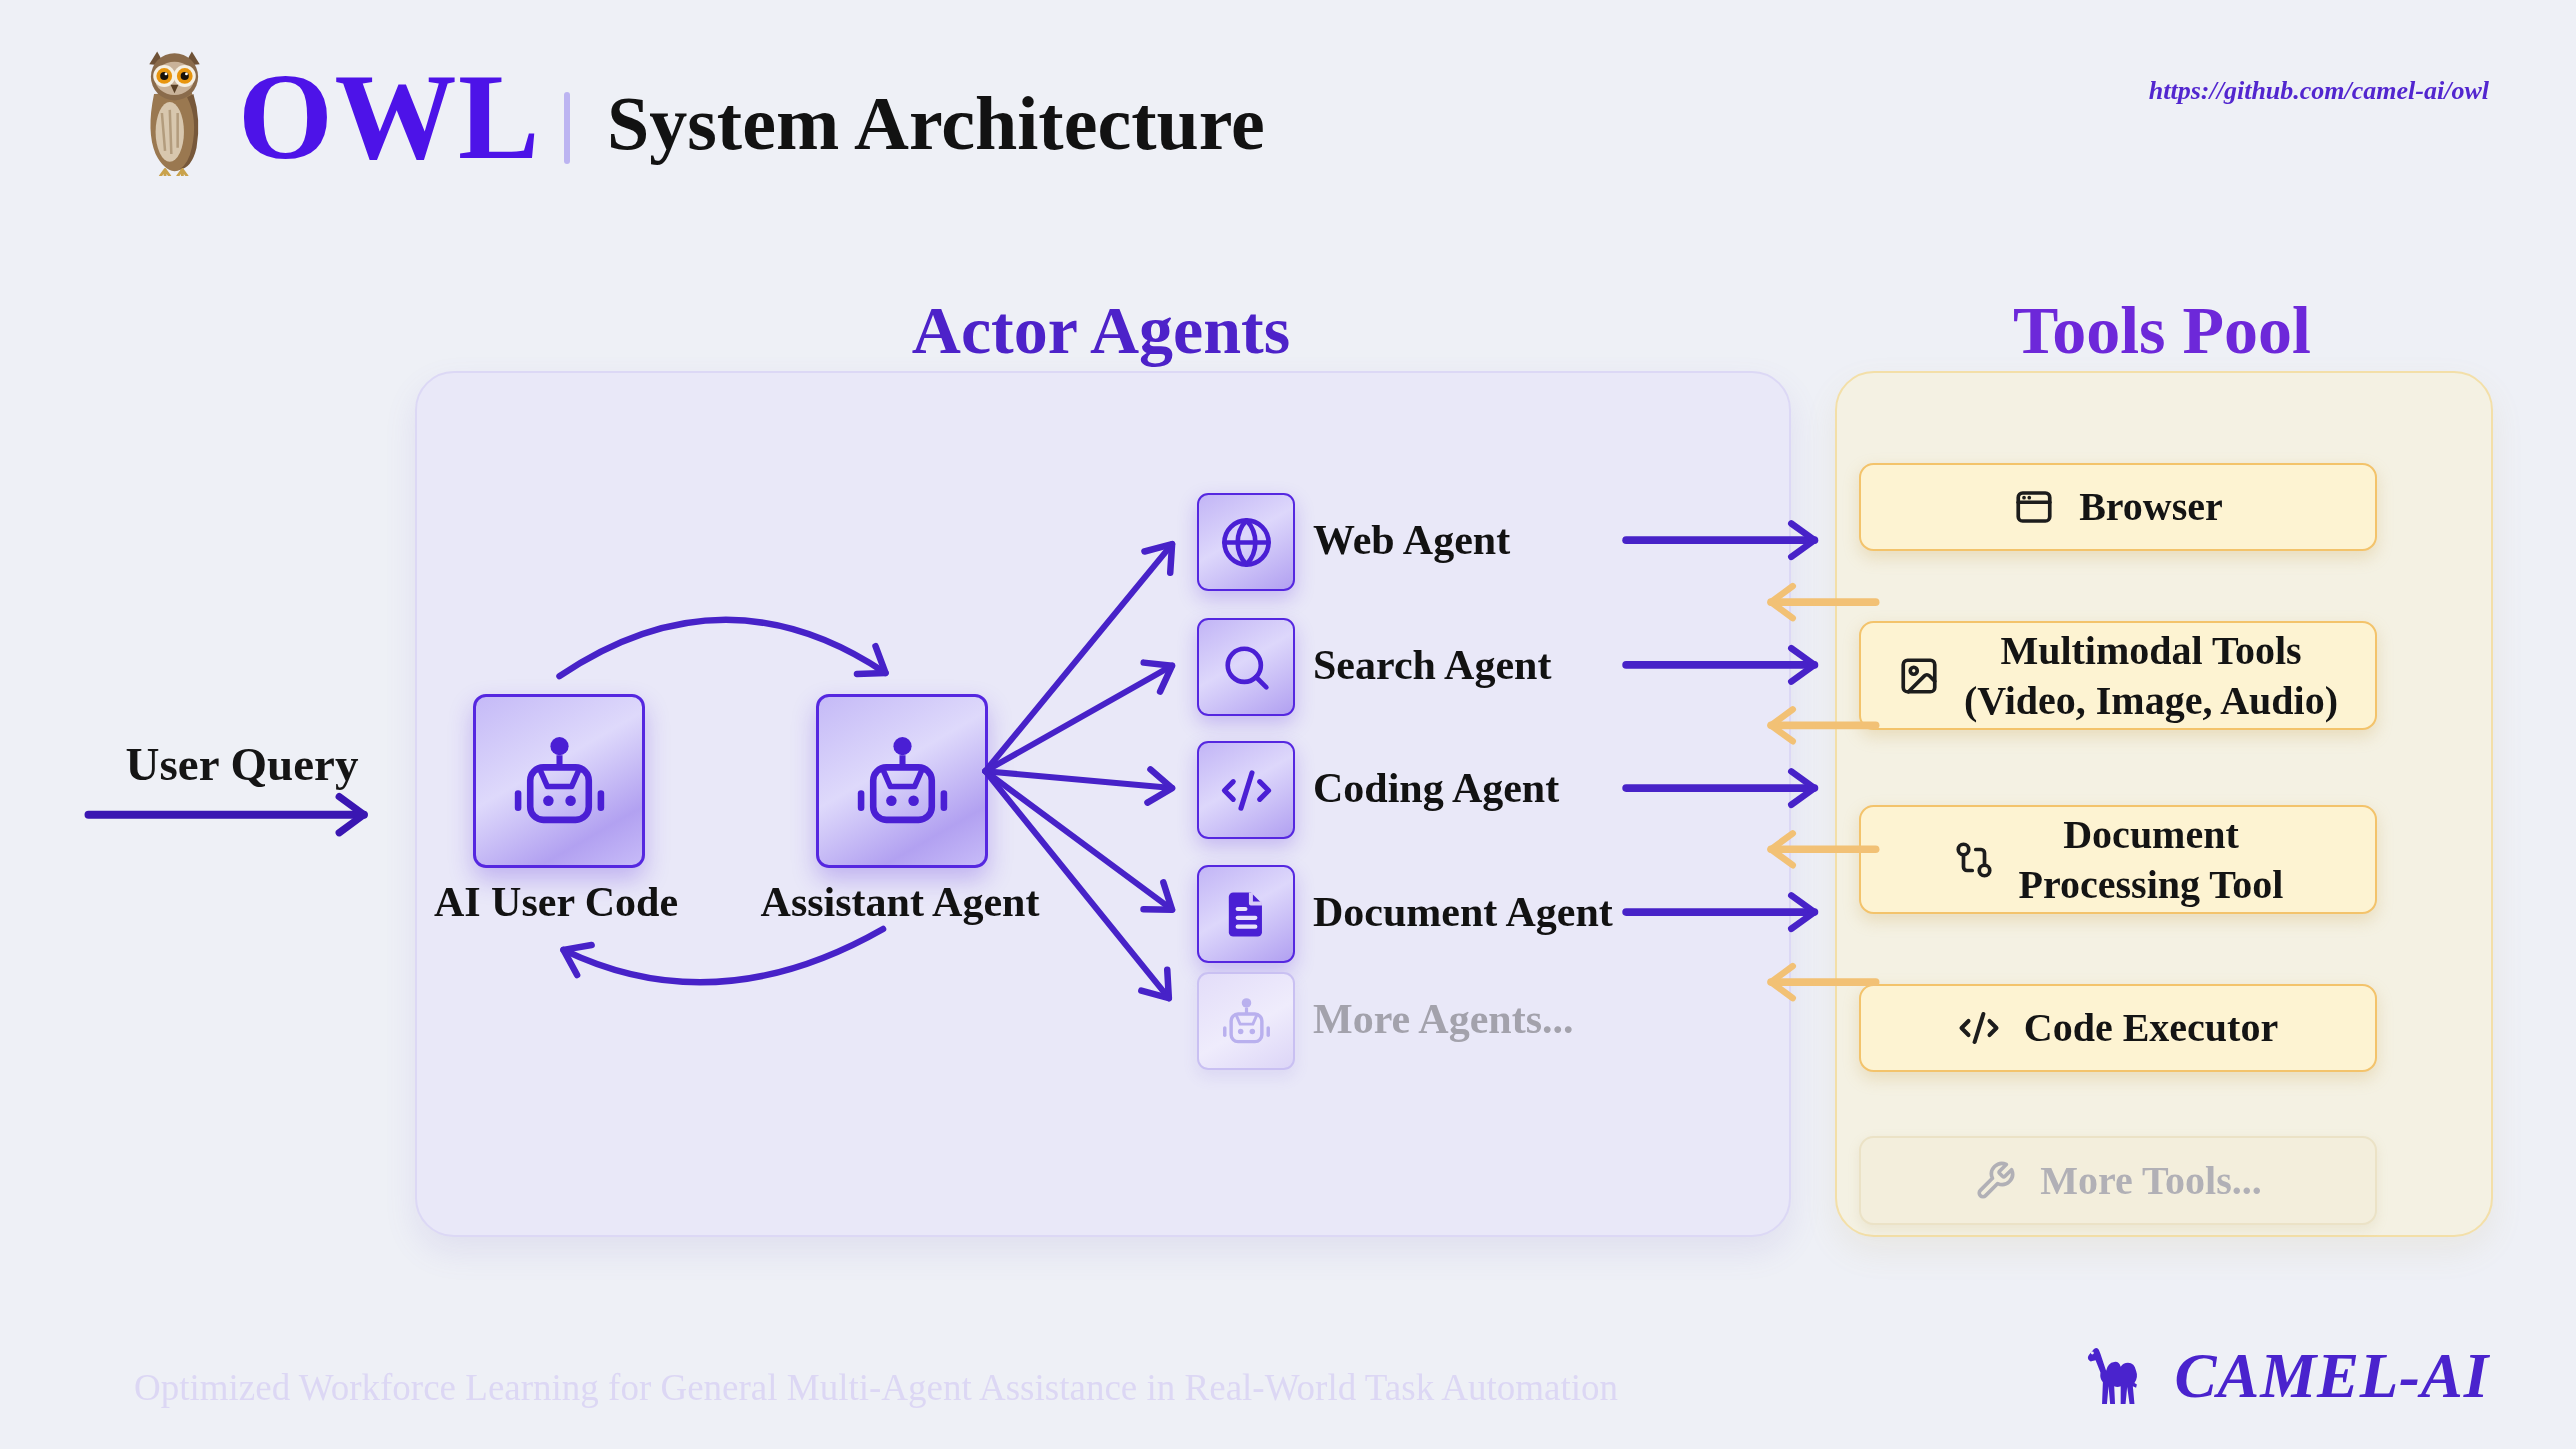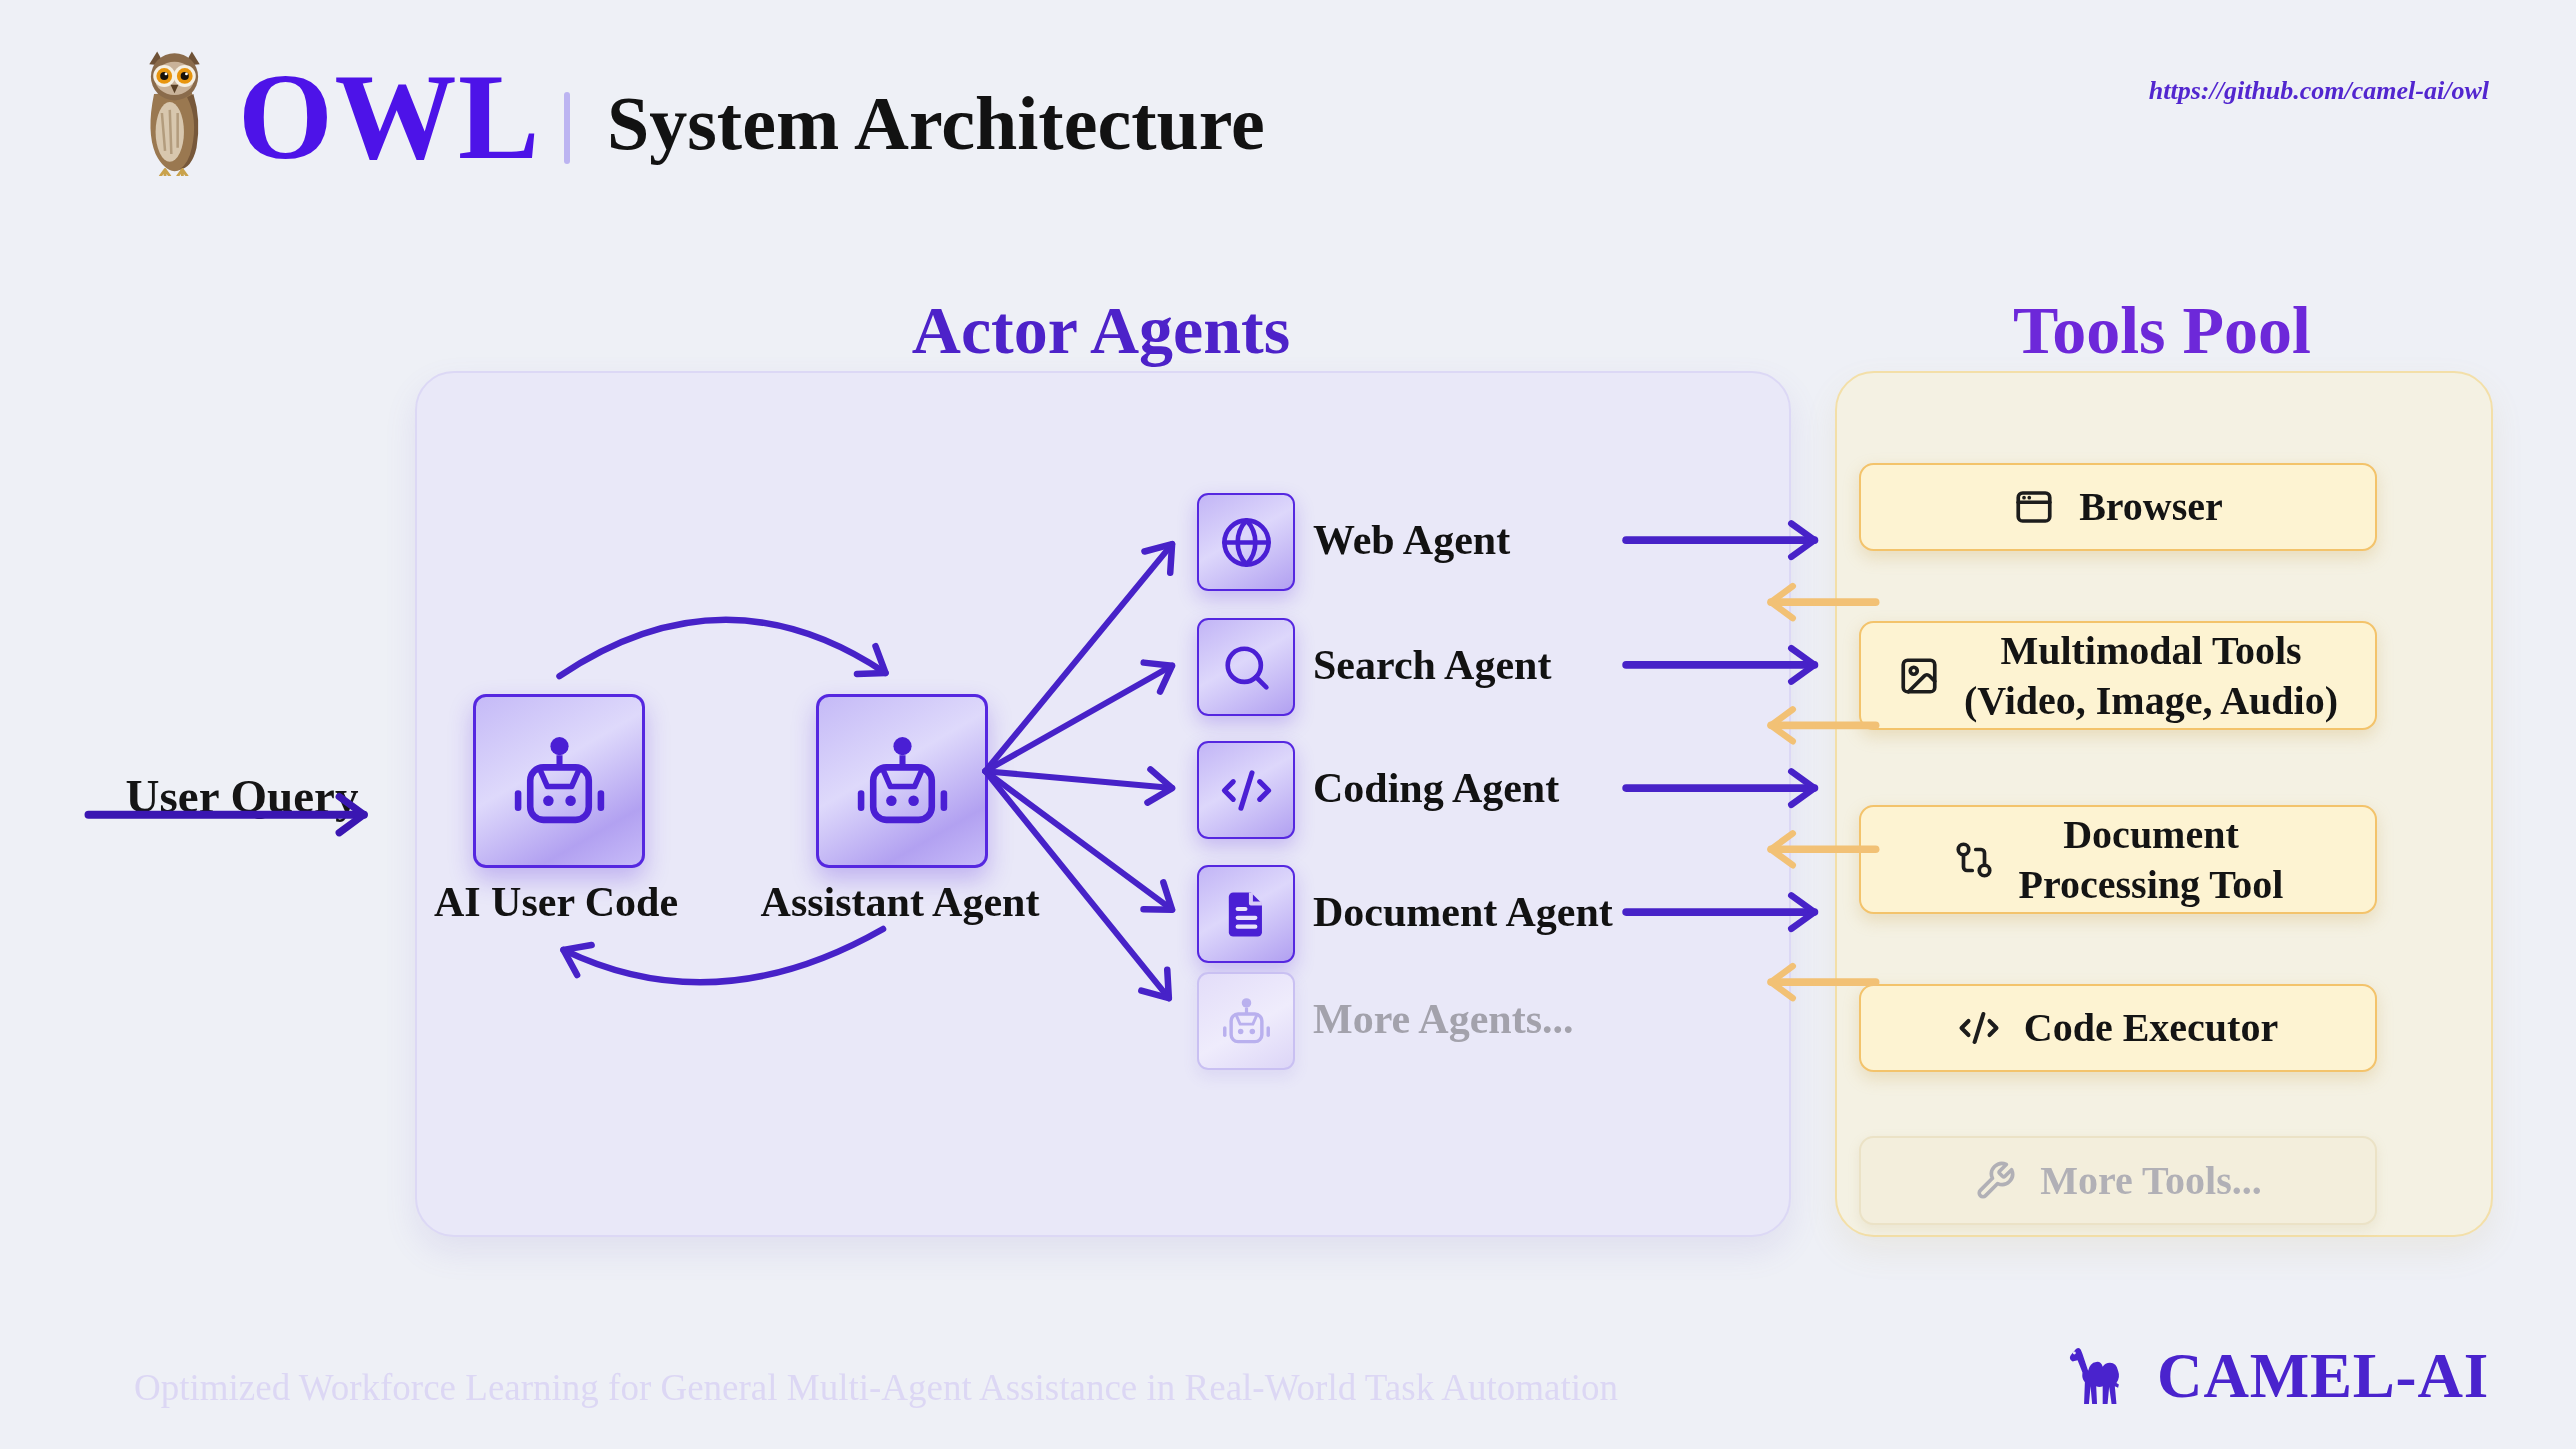--- a/index.html
+++ b/index.html
@@ -18,21 +18,21 @@
   .actor-title{left:415px;width:1372px;top:296px;color:#4d22c9;}
   .tools-title{left:1835px;width:654px;top:296px;color:#6d28d9;}
 
   
   .actor-box{left:415px;top:371px;width:1372px;height:862px;border-radius:39px;
              background:#e9e8f8;border:2.4px solid #dcd8f5;box-shadow:0 14.5px 32px rgba(120,110,200,.12);}
   .tools-box{left:1835px;top:371px;width:654px;height:862px;border-radius:39px;
              background:#f4f1e3;border:2.4px solid #f3dfa8;box-shadow:0 14.5px 32px rgba(190,160,80,.10);}
 
   
-  .user-query{left:97px;top:741px;width:290px;text-align:center;font-size:47px;font-weight:700;color:#151515;line-height:1;margin-top:32px;}
+  .user-query{left:97px;top:741px;width:290px;text-align:center;font-size:47px;font-weight:700;color:#151515;line-height:1;}
 
   
   .agent-card{width:166px;height:168px;border-radius:13px;border:3.2px solid #5527e0;
               background:linear-gradient(150deg,#c5baf7 0%,#ded9fb 42%,#b2a1f1 78%,#c7bbf8 100%);
               box-shadow:0 11.3px 24px rgba(91,43,224,.28);display:flex;align-items:center;justify-content:center;}
   .agent-card svg{width:101px;height:101px;color:#4a1fd4;}
   .core-label{width:290px;text-align:center;font-size:42px;font-weight:700;color:#121212;line-height:1;}
 
   
   .mini-card{left:1197px;width:94px;height:94px;border-radius:11.3px;border:2.8px solid #5527e0;
@@ -51,21 +51,21 @@
              box-shadow:0 6.4px 16px rgba(205,170,90,.28);display:flex;align-items:center;justify-content:center;gap:24px;margin-top:44px;}
   .tool-card svg{width:42px;height:42px;color:#1c1c1c;flex:0 0 auto;}
   .tool-text{text-align:center;font-size:40px;font-weight:700;color:#141414;line-height:1.25;}
   .tool-text span{display:block;}
   .tool-card.inactive{background:#f3eedc;border-color:#ebe2c6;box-shadow:0 4.8px 11.3px rgba(190,170,110,.15);}
   .tool-card.inactive svg{color:#b1b0b6;}
   .tool-card.inactive .tool-text{color:#b1b0b6;}
 
   
   .tagline{left:134px;top:1369px;font-size:37px;color:#dcd7f4;line-height:1;}
-  .brand{right:87px;top:1332px;height:89px;display:flex;align-items:center;gap:13px;}
+  .brand{right:87px;top:1332px;height:89px;display:flex;align-items:center;gap:13px;font-style:italic;}
   .brand svg{width:81px;height:77px;}
   .brand-text{font-size:63px;font-weight:700;color:#4a23cd;line-height:1;letter-spacing:0.8px;}
 
   .arrows{left:0;top:0;width:2576px;height:1449px;pointer-events:none;}
 </style>
 </head>
 <body>
 
 <div class="stage">
 

